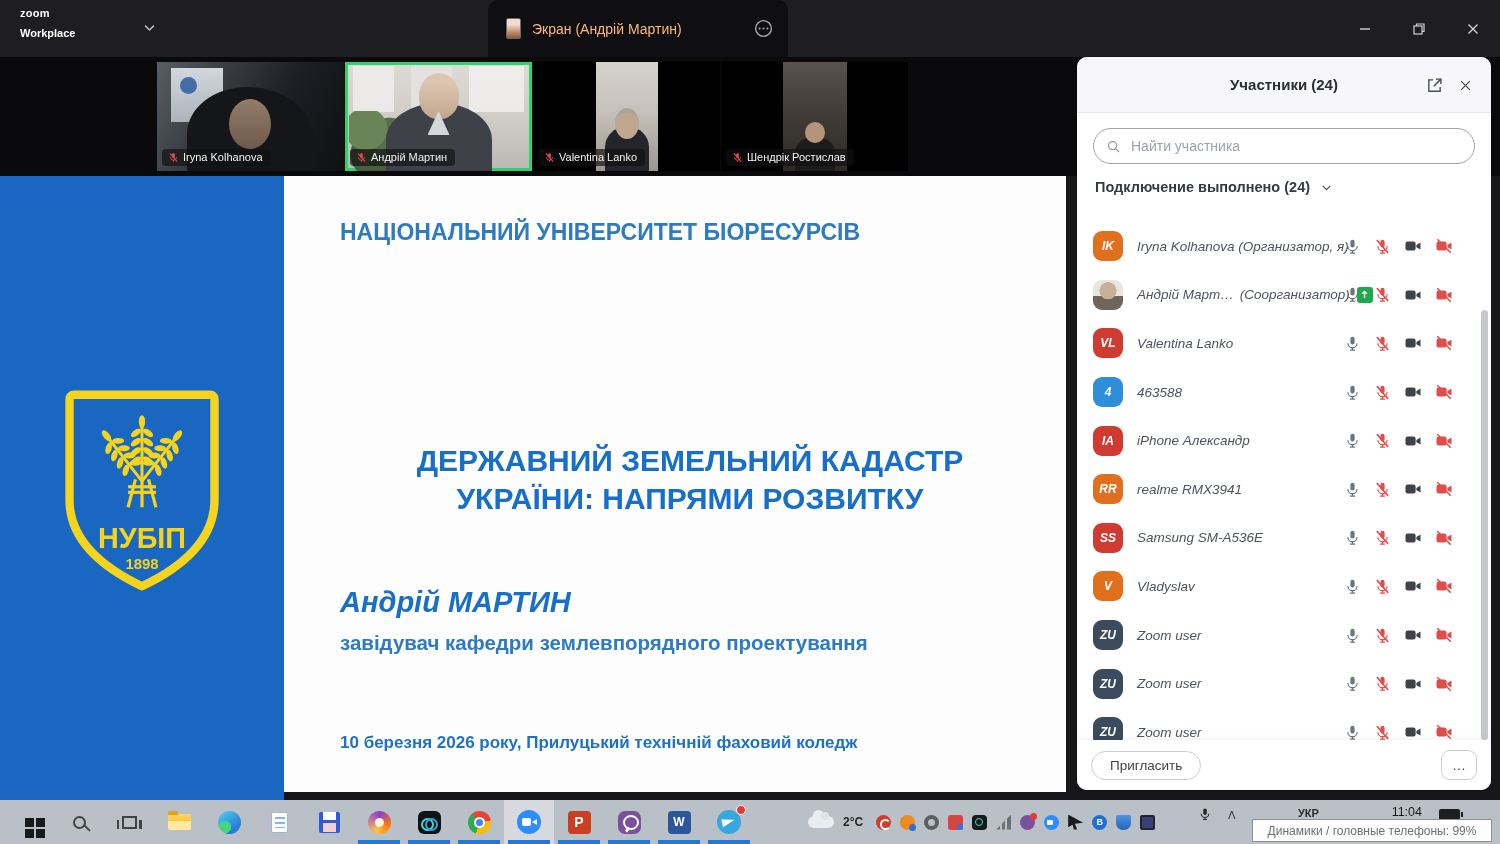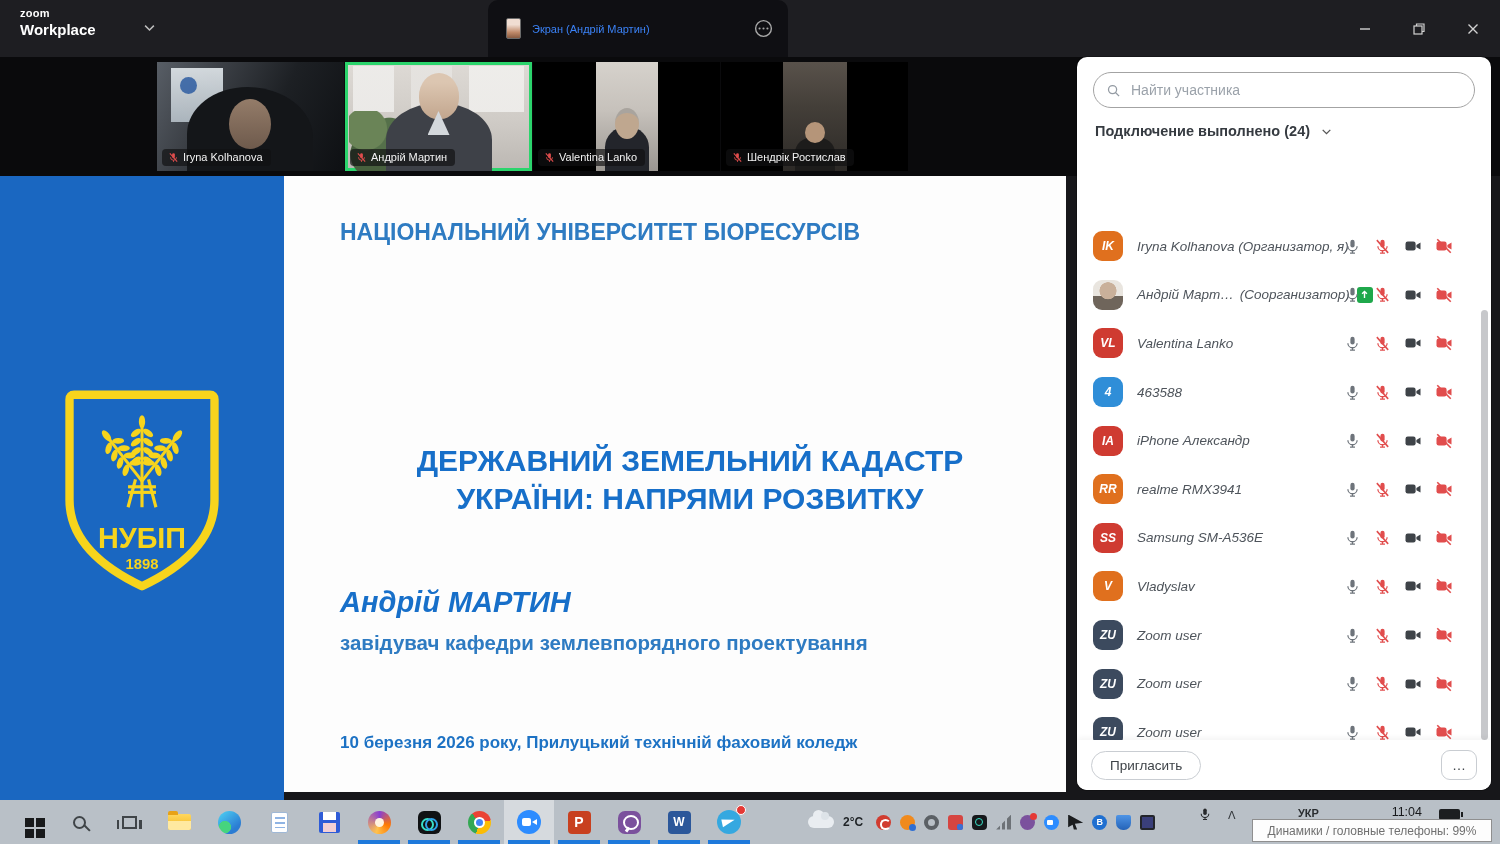--- a/index.html
+++ b/index.html
@@ -4,27 +4,27 @@
 <style>
   html,body{margin:0;padding:0;background:#000;}
   *{box-sizing:border-box;}
   .screen{position:relative;width:1500px;height:844px;overflow:hidden;
     font-family:"Liberation Sans","DejaVu Sans",sans-serif;background:#17171A;}
 
   
   .titlebar{position:absolute;left:0;top:0;width:1500px;height:57px;background:#1E1E22;z-index:10;}
   .brand{position:absolute;left:20px;top:8px;color:#fff;line-height:1;}
   .brand .b1{font-size:11px;font-weight:700;letter-spacing:.3px;}
-  .brand .b2{font-size:15px;font-weight:700;margin-top:3px;}
+  .brand .b2{font-size:11px;font-weight:700;margin-top:9px;}
   .brand-chevron{position:absolute;left:142px;top:20px;color:#bdbdbd;}
   .tab-meeting{position:absolute;left:200px;top:0;height:57px;display:flex;align-items:center;gap:9px;color:#d6d6d6;font-size:13px;padding:0 10px;cursor:default;}
   .tab-meeting .ppl{color:#c2c2c2;display:flex;}
   .tab-screen{position:absolute;left:488px;top:0;width:300px;height:57px;background:#0F0F13;border-radius:10px 10px 0 0;display:flex;align-items:center;padding:0 14px 0 18px;}
   .tab-thumb{width:15px;height:21px;border-radius:2px;background:linear-gradient(#f0ddd2 30%,#c08a6a 70%,#8a5c42);border:1px solid #6b6b6b;flex:none;}
-  .tab-screen-label{color:#3b82f6;font-size:11px;margin-left:11px;white-space:nowrap;flex:1;}
+  .tab-screen-label{color:#fdba74;font-size:14px;margin-left:11px;white-space:nowrap;flex:1;}
   .tab-ellipsis{color:#a8a8a8;display:flex;flex:none;}
   .win-controls{position:absolute;right:0;top:0;height:57px;display:flex;align-items:center;}
   .win-btn{width:54px;height:57px;display:flex;align-items:center;justify-content:center;color:#d2d2d2;}
 
   
   .videostrip{position:absolute;left:0;top:57px;width:1500px;height:119px;background:#0A0A0C;z-index:2;}
   .tiles{position:absolute;left:157px;top:5px;display:flex;gap:1px;}
   .vtile{position:relative;width:187px;height:109px;background:#000;overflow:hidden;}
   .vtile.active{box-shadow:inset 0 0 0 3px #2BD46C;}
   .vt-fx1,.vt-fx2{display:none;}
@@ -321,20 +321,35 @@
     <div class="slide-title">
       <div>ДЕРЖАВНИЙ ЗЕМЕЛЬНИЙ КАДАСТР</div>
       <div>УКРАЇНИ: НАПРЯМИ РОЗВИТКУ</div>
     </div>
     <div class="slide-author">Андрій МАРТИН</div>
     <div class="slide-role">завідувач кафедри землевпорядного проектування</div>
     <div class="slide-date">10 березня 2026 року, Прилуцький технічній фаховий коледж</div>
   </div>
 
   <div class="panel">
+    <div class="panel-header">
+      <span class="panel-title">Участники (24)</span>
+      <span class="panel-hicon popout">
+        <svg viewBox="0 0 24 24" width="17" height="17" fill="none" stroke="currentColor" stroke-width="2">
+            <path d="M10 4H4v16h16v-6"></path>
+            <path d="M14 3h7v7"></path>
+            <path d="M21 3 11 13"></path>
+          </svg>
+      </span>
+      <span class="panel-hicon pclose">
+        <svg viewBox="0 0 24 24" width="15" height="15">
+            <path d="M5 5 19 19M19 5 5 19" stroke="currentColor" stroke-width="2"></path>
+          </svg>
+      </span>
+    </div>
     <div class="search-wrap">
       <div class="search-box">
         <span style="display:flex;">
           <svg viewBox="0 0 24 24" width="15" height="15" fill="none" stroke="currentColor" stroke-width="2">
               <circle cx="10.5" cy="10.5" r="6.5"></circle>
               <path d="M15.5 15.5 21 21"></path>
             </svg>
         </span>
         <input type="text" placeholder="Найти участника" style="">
       </div>

